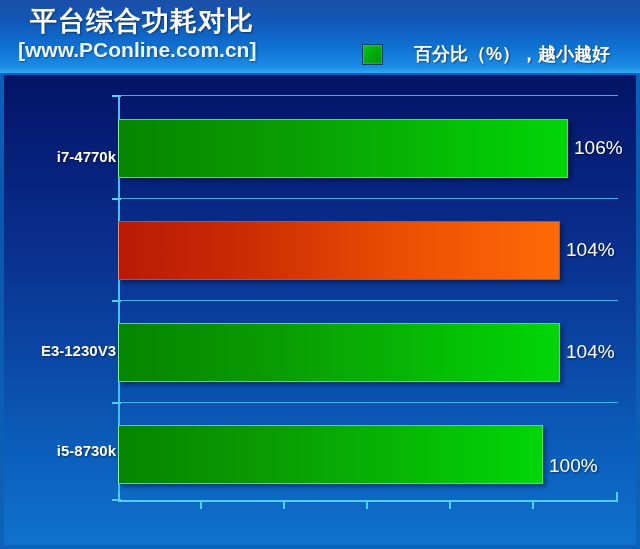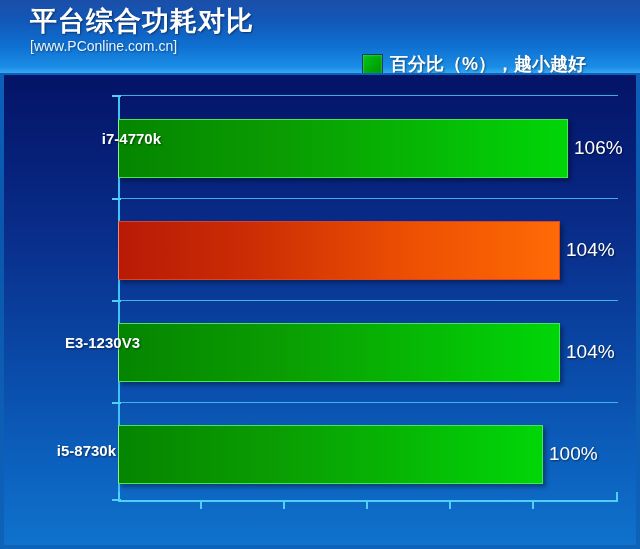--- a/index.html
+++ b/index.html
@@ -24,29 +24,29 @@
   }
   .header-inner{ position:relative; width:100%; height:100%; }
   .title-main{
     position:absolute; left:30px; top:3px;
     font-size:27px; font-weight:bold; color:#ffffff;
     letter-spacing:1px;
     text-shadow:1px 1px 2px rgba(0,0,0,.45);
     white-space:nowrap;
   }
   .title-sub{
-    position:absolute; left:30px; top:38px;
-    font-size:14px; font-weight:normal; color:#eaf4ff;
+    position:absolute; left:18px; top:38px;
+    font-size:21px; font-weight:bold; color:#eaf4ff;
     letter-spacing:0px;
     text-shadow:1px 1px 2px rgba(0,0,0,.4);
     white-space:nowrap;
   }
   .legend{
-    position:absolute; left:362px; top:52px;
-    display:flex; align-items:center; gap:7px;
+    position:absolute; left:362px; top:42px;
+    display:flex; align-items:center; gap:31px;
   }
   .legend-swatch{
     width:19px; height:19px;
     background:linear-gradient(135deg,#00c814 0%,#00a908 55%,#009406 100%);
     border:1px solid #0b3f70;
     box-shadow:inset 0 0 2px rgba(255,255,255,.5);
   }
   .legend-label{
     font-size:18px; font-weight:bold; color:#ffffff;
     text-shadow:1px 1px 2px rgba(0,0,0,.45);
@@ -142,39 +142,39 @@
     <div class="gridline" style="top:327px;"></div>
 
     <div class="axis-y"></div>
     <div class="ytick" style="top:20px;"></div>
     <div class="ytick" style="top:123px;"></div>
     <div class="ytick" style="top:225px;"></div>
     <div class="ytick" style="top:327px;"></div>
     <div class="ytick" style="top:424px;"></div>
 
     <div class="bar green" style="top:44px; width:448px;"></div>
-    <div class="cat-label-wrap" style="top:55px;padding-left:45px;">
+    <div class="cat-label-wrap" style="top:73px;">
       <span class="cat-label">i7-4770k</span>
     </div>
     <div class="val-label" style="left:570px; top:62px;">106%</div>
 
     <div class="bar orange" style="top:146px; width:440px;"></div>
     <div class="val-label" style="left:562px; top:164px;">104%</div>
 
     <div class="bar green" style="top:248px; width:440px;"></div>
-    <div class="cat-label-wrap" style="top:259px;padding-left:24px;">
+    <div class="cat-label-wrap" style="top:267px;">
       <span class="cat-label">E3-1230V3</span>
     </div>
     <div class="val-label" style="left:562px; top:266px;">104%</div>
 
     <div class="bar green" style="top:350px; width:423px;"></div>
     <div class="cat-label-wrap" style="top:367px;">
       <span class="cat-label">i5-8730k</span>
     </div>
-    <div class="val-label" style="left:545px; top:368px;">100%</div>
+    <div class="val-label" style="left:545px; top:380px;">100%</div>
 
     <div class="axis-x"></div>
     <div class="xtick-end" style="left:114px;"></div>
     <div class="xtick" style="left:196px;"></div>
     <div class="xtick" style="left:279px;"></div>
     <div class="xtick" style="left:362px;"></div>
     <div class="xtick" style="left:445px;"></div>
     <div class="xtick" style="left:528px;"></div>
     <div class="xtick-end" style="left:612px;"></div>
 

